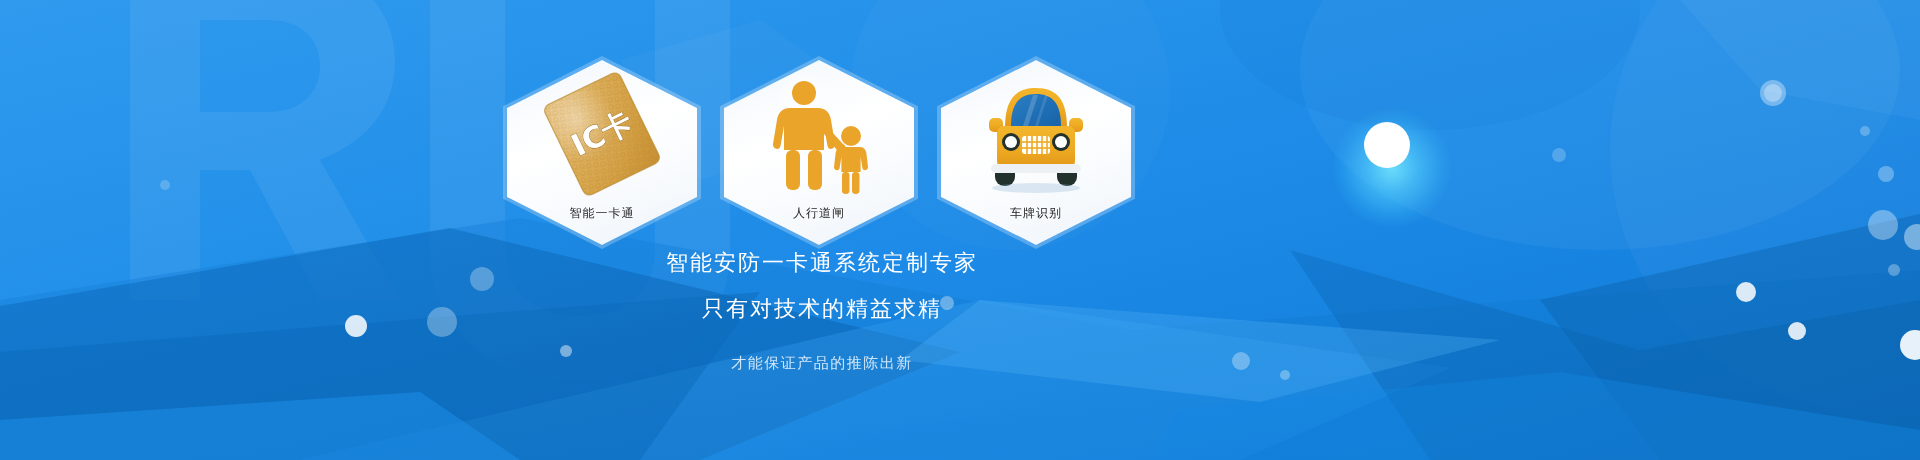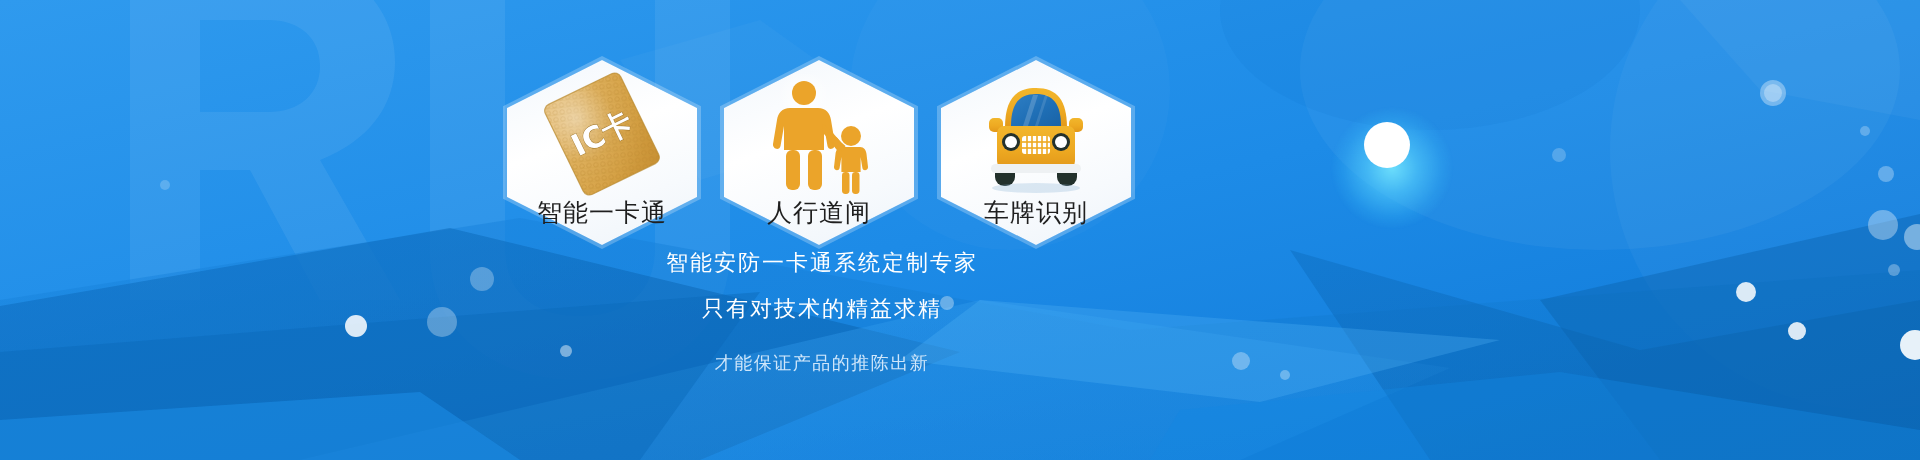--- a/index.html
+++ b/index.html
@@ -66,39 +66,39 @@
     background:#2b93ea;
   }
 
   .hex-icon{
     position:absolute;left:0;top:8px;width:190px;height:132px;
     display:flex;align-items:center;justify-content:center;
   }
   .hex-label{
     position:absolute;left:0;top:140px;width:190px;
     text-align:center;
-    font-size:25px;line-height:26px;color:#1f1f1f;
+    font-size:12px;line-height:26px;color:#1f1f1f;
     letter-spacing:1px;
     font-family:"DejaVu Sans","Liberation Sans",sans-serif;
   }
 
   
   .taglines{
     position:absolute;left:0;top:248px;width:1644px;text-align:center;
   }
   .tl1{
     font-size:22px;line-height:30px;color:#ffffff;letter-spacing:2px;
     margin-bottom:16px;
   }
   .tl2{
     font-size:22px;line-height:30px;color:#ffffff;letter-spacing:2px;
     margin-bottom:29px;
   }
   .tl3{
-    font-size:18px;line-height:20px;color:#cfe6fa;letter-spacing:1.5px;
+    font-size:15px;line-height:20px;color:#cfe6fa;letter-spacing:1.5px;
   }
 </style>
 </head>
 <body>
 
 <div class="banner">
 
   <div class="bg-layer">
     <svg class="bg-svg" width="1920" height="460" viewBox="0 0 1920 460">
       <defs>

